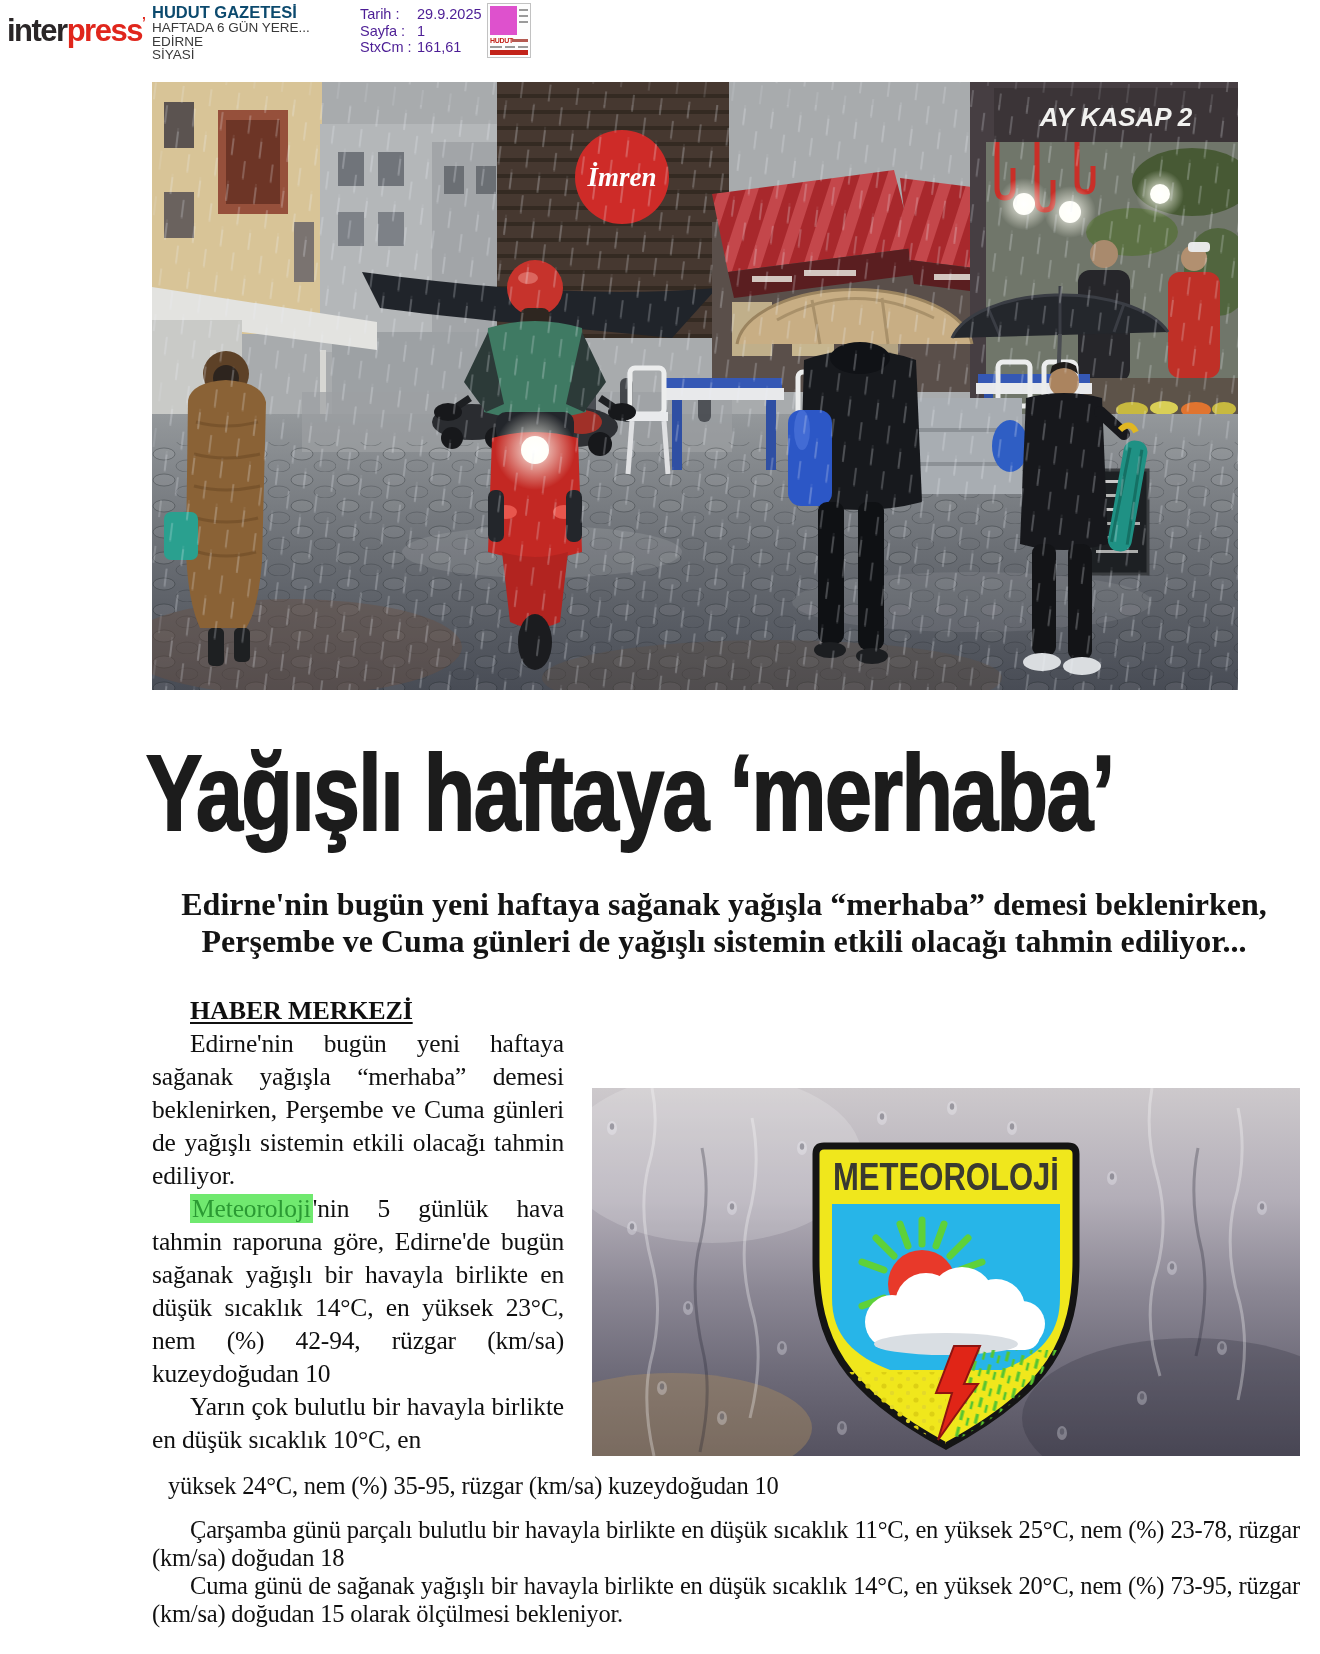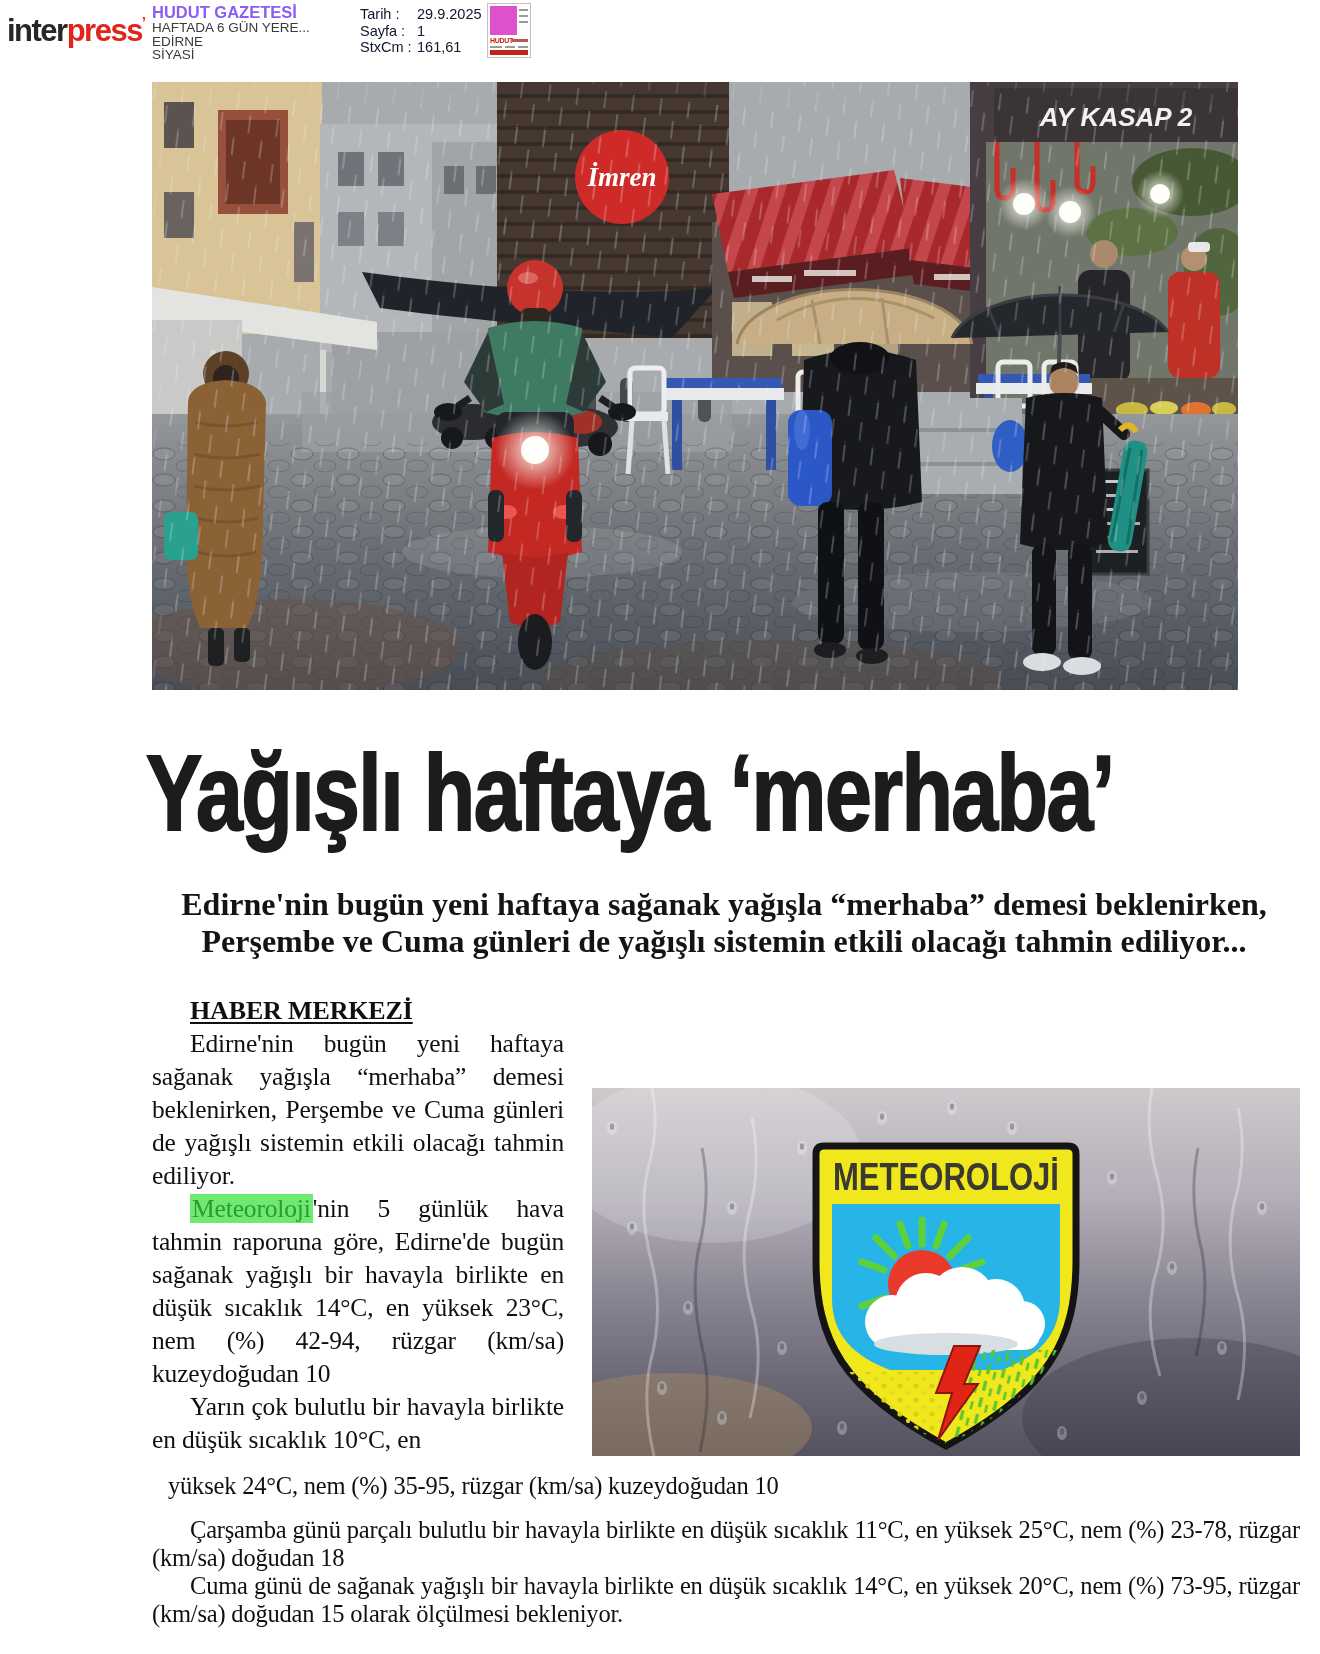--- a/index.html
+++ b/index.html
@@ -4,23 +4,23 @@
 <style>
   html,body{margin:0;padding:0;background:#ffffff;}
   .page{position:relative;width:1320px;height:1654px;background:#ffffff;overflow:hidden;
         font-family:"Liberation Sans",sans-serif;}
   
   .logo{position:absolute;left:7px;top:13px;font-weight:bold;font-size:31px;letter-spacing:-1.5px;}
   .logo-inter{color:#2a2627;}
   .logo-press{color:#e0261c;}
   .logo-mark{color:#e0261c;font-size:14px;vertical-align:14px;}
   .source-block{position:absolute;left:152px;top:4px;color:#3a3a3a;}
-  .source-name{font-weight:bold;font-size:16.5px;color:#8b5cf6;line-height:17px;}
+  .source-name{font-weight:bold;font-size:16.5px;color:#0c4a6e;line-height:17px;}
   .source-line{font-size:13.5px;line-height:13.5px;}
-  .meta{position:absolute;left:360px;top:6px;font-size:14.5px;line-height:16.5px;color:#0f172a;}
+  .meta{position:absolute;left:360px;top:6px;font-size:14.5px;line-height:16.5px;color:#4c1d95;}
   .meta-row{display:flex;}
   .meta-label{width:57px;}
   .thumb{position:absolute;left:487px;top:3px;width:44px;height:55px;background:#fdfdfd;
          border:1px solid #c2c2c2;box-sizing:border-box;}
   .thumb-magenta{position:absolute;left:2px;top:2px;width:27px;height:29px;background:#de51cd;}
   .thumb-line{position:absolute;background:#9a9a9a;height:2px;}
   .thumb-masthead{position:absolute;left:2px;top:33px;color:#c2231a;font-weight:bold;font-size:7px;
                   letter-spacing:-0.3px;line-height:7px;}
   .thumb-bar{position:absolute;bottom:2px;left:2px;right:2px;height:5px;background:#c2231a;}
   

